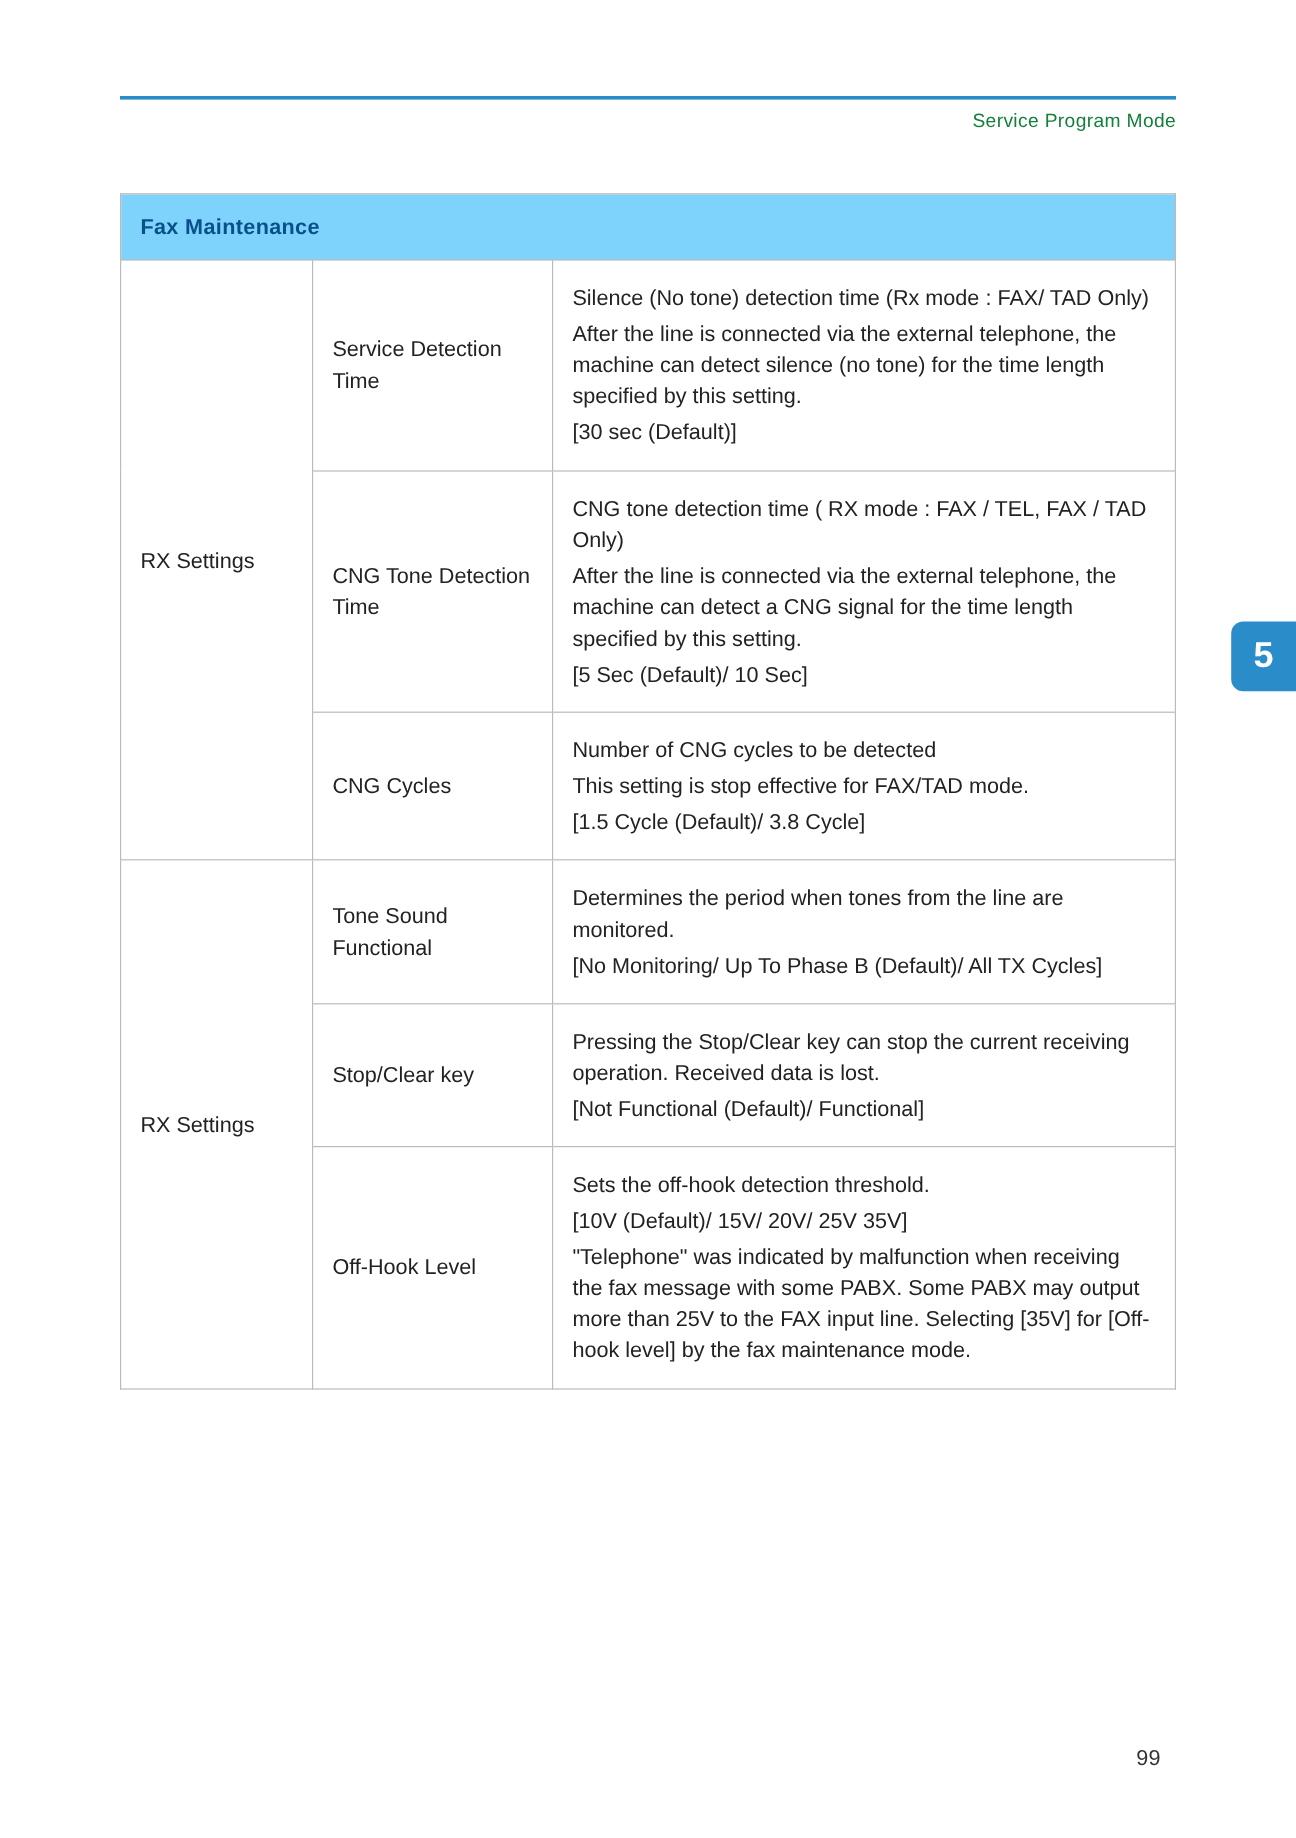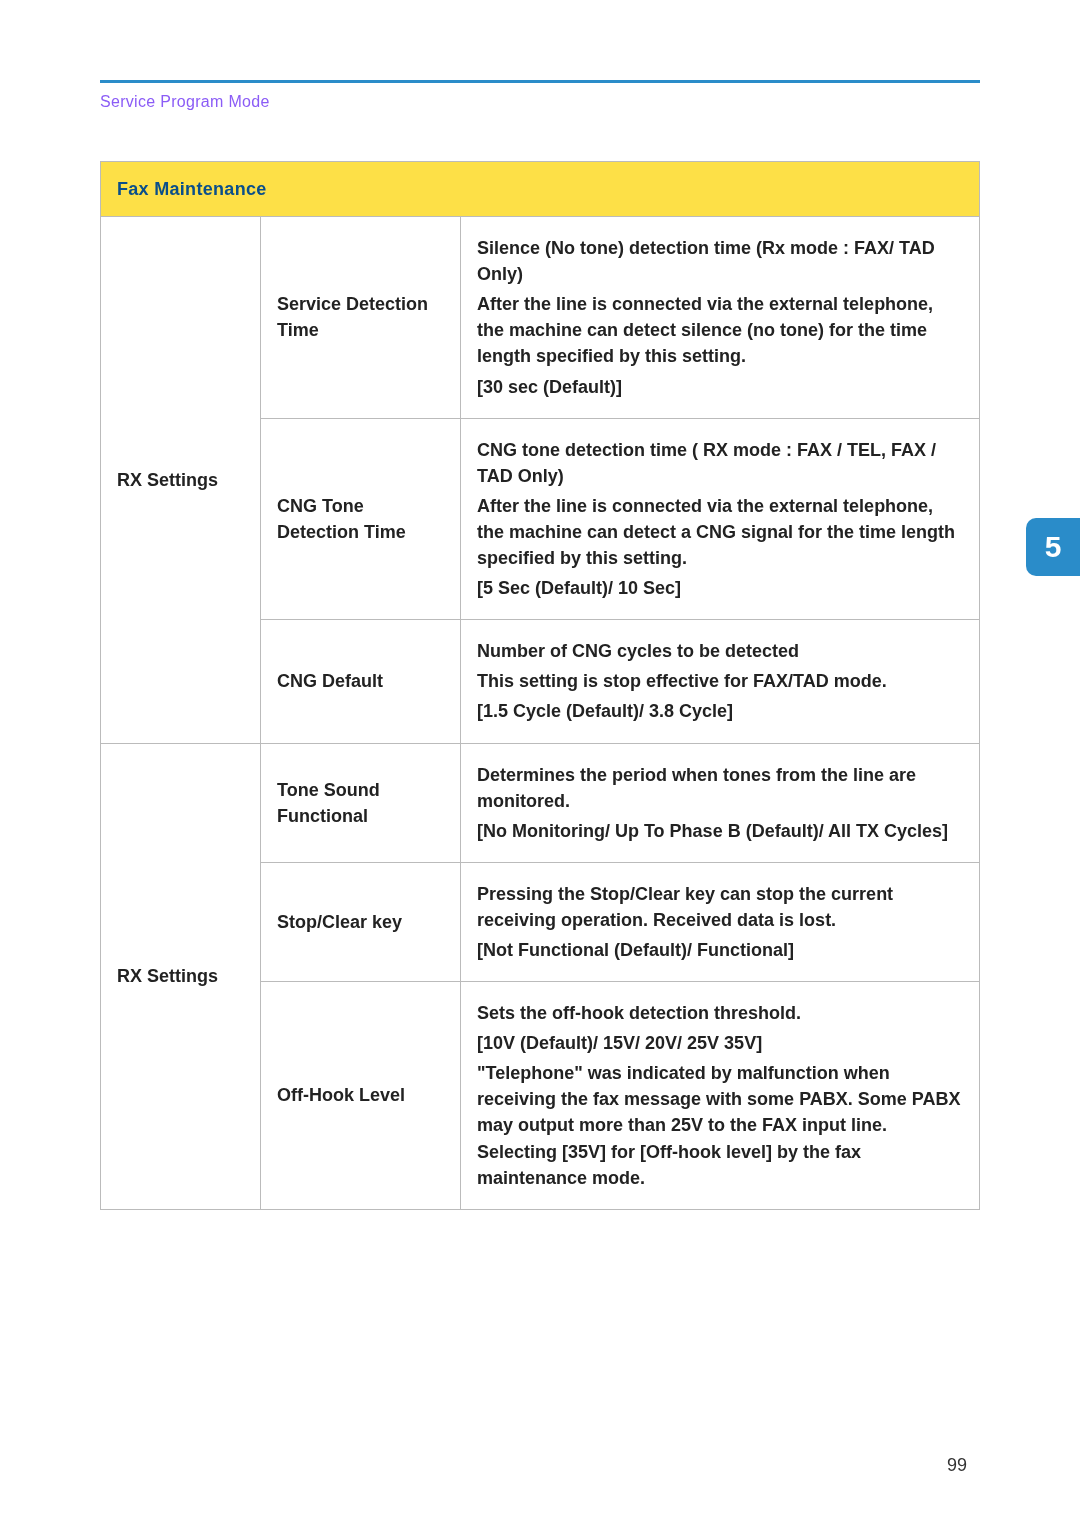--- a/index.html
+++ b/index.html
@@ -1,22 +1,22 @@
 <!DOCTYPE html>
 <html><head>
 <meta charset="utf-8">
 <style>
   * { box-sizing: border-box; margin: 0; padding: 0; }
   html, body { width: 1080px; height: 1532px; background: #ffffff; font-family: "Futura", "Century Gothic", "Trebuchet MS", Arial, sans-serif; color: #333; }
   .page { position: relative; width: 1080px; height: 1532px; padding: 80px 100px 60px 100px; }
   .header-line { border-top: 3px solid #2a8cc9; margin-bottom: 10px; }
-  .header-text { text-align: left; font-size: 16px; color: #8b5cf6; margin-bottom: 50px; letter-spacing: 0.3px; }
+  .header-text { text-align: right; font-size: 16px; color: #15803d; margin-bottom: 50px; letter-spacing: 0.3px; }
   table.main { width: 100%; border-collapse: collapse; table-layout: fixed; }
-  table.main th, table.main td { border: 1px solid #bbb; padding: 14px 16px; vertical-align: middle; font-size: 18px; font-weight: 700; line-height: 1.45; color: #222; }
-  table.main th.section { background: #fde047; color: #0a4f8a; text-align: left; font-weight: 600; font-size: 18px; letter-spacing: 0.3px; }
+  table.main th, table.main td { border: 1px solid #bbb; padding: 14px 16px; vertical-align: middle; font-size: 18px; font-weight: 400; line-height: 1.45; color: #222; }
+  table.main th.section { background: #7dd3fc; color: #0a4f8a; text-align: left; font-weight: 600; font-size: 18px; letter-spacing: 0.3px; }
   col.c1 { width: 160px; }
   col.c2 { width: 200px; }
   col.c3 { width: auto; }
   .desc p { margin: 4px 0; }
   .side-tab { position: absolute; right: 0; top: 518px; width: 54px; height: 58px; background: #2a8cc9; border-top-left-radius: 10px; border-bottom-left-radius: 10px; color: #fff; font-size: 30px; font-weight: 700; display: flex; align-items: center; justify-content: center; }
   .page-number { position: absolute; right: 113px; bottom: 56px; font-size: 18px; color: #333; }
 </style>
 </head>
 <body>
 
@@ -46,21 +46,21 @@
     </tr>
     <tr>
       <td>CNG Tone Detection Time</td>
       <td class="desc">
         <p>CNG tone detection time ( RX mode : FAX / TEL, FAX / TAD Only)</p>
         <p>After the line is connected via the external telephone, the machine can detect a CNG signal for the time length specified by this setting.</p>
         <p>[5 Sec (Default)/ 10 Sec]</p>
       </td>
     </tr>
     <tr>
-      <td>CNG Default</td>
+      <td>CNG Cycles</td>
       <td class="desc">
         <p>Number of CNG cycles to be detected</p>
         <p>This setting is stop effective for FAX/TAD mode.</p>
         <p>[1.5 Cycle (Default)/ 3.8 Cycle]</p>
       </td>
     </tr>
 
     <tr>
       <td rowspan="3">RX Settings</td>
       <td>Tone Sound Functional</td>

